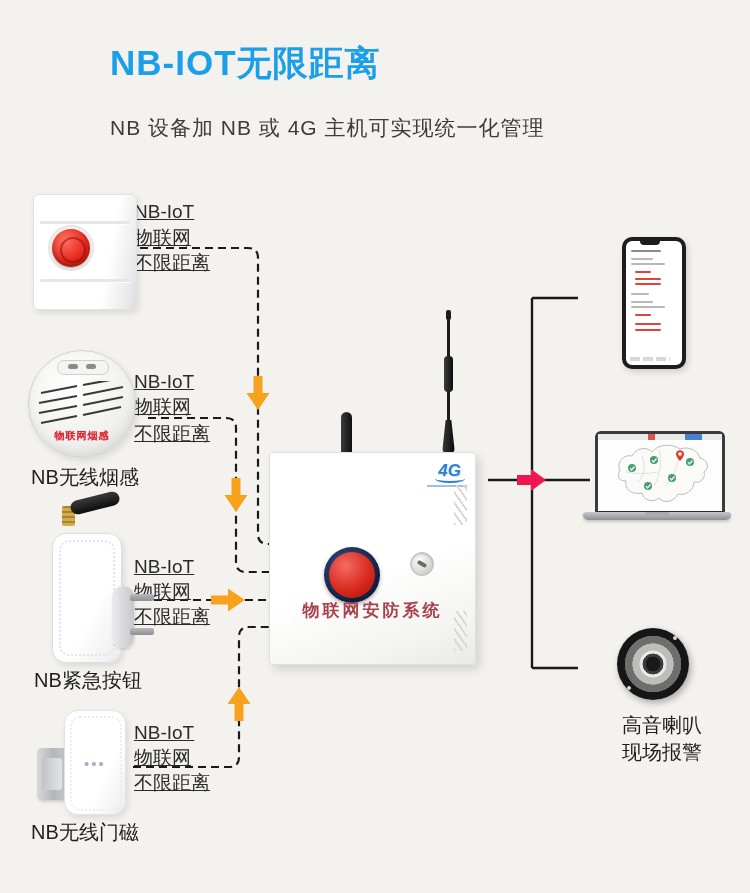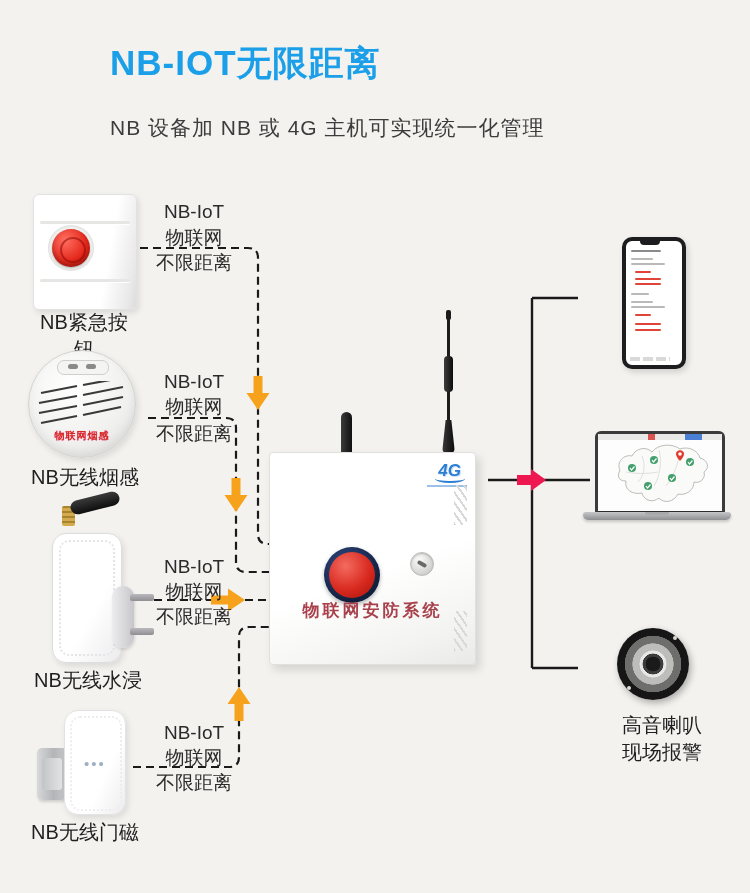--- a/index.html
+++ b/index.html
@@ -5,21 +5,21 @@
   html,body{margin:0;padding:0;}
   body{font-family:"Liberation Sans","DejaVu Sans",sans-serif;background:#e9e9e6;}
   #canvas{position:relative;width:750px;height:893px;background:#f3f2ef;overflow:hidden;margin:0 auto;}
   .abs{position:absolute;}
 
   
   .page-title{left:110px;top:40px;font-size:35px;font-weight:bold;color:#1b9fe8;letter-spacing:1px;}
   .page-subtitle{left:110px;top:114px;font-size:21px;color:#3c3c3c;letter-spacing:1px;}
 
   
-  .linklbl{font-size:19px;color:#2b2b2b;text-align:center;width:120px;left:134px;line-height:22px;}
+  .linklbl{font-size:19px;color:#2b2b2b;text-align:left;width:120px;left:134px;line-height:22px;text-decoration:underline;}
 
   
   .devlbl{font-size:20px;color:#1f1f1f;text-align:center;}
 
   
   .d1-box{left:33px;top:194px;width:102px;height:114px;background:linear-gradient(100deg,#ffffff 70%,#e9e9e9 92%,#dcdcdc);border:1px solid #e2e2e0;border-radius:6px;box-shadow:2px 3px 6px rgba(0,0,0,.10);}
   .d1-groove-top{left:6px;top:26px;width:90px;height:3px;background:#e6e6e4;border-radius:2px;box-shadow:0 1px 0 #fff;}
   .d1-groove-bot{left:6px;top:84px;width:90px;height:3px;background:#e6e6e4;border-radius:2px;box-shadow:0 1px 0 #fff;}
   .d1-ring{left:14px;top:30px;width:46px;height:46px;border-radius:50%;background:#f6f6f4;box-shadow:inset 0 0 4px rgba(0,0,0,.18);}
   .d1-red{left:4px;top:4px;width:38px;height:38px;border-radius:50%;background:radial-gradient(circle at 35% 30%,#ff6e60,#e3261a 60%,#b81509);box-shadow:inset 0 -3px 5px rgba(0,0,0,.25),0 1px 2px rgba(0,0,0,.3);}
@@ -132,21 +132,20 @@
 
   <div class="abs d1-box">
     <div class="abs d1-groove-top"></div>
     <div class="abs d1-groove-bot"></div>
     <div class="abs d1-ring">
       <div class="abs d1-red">
         <div class="abs d1-red-inner"></div>
       </div>
     </div>
   </div>
-  <div class="abs devlbl" style="left:33px;top:309px;width:102px;">NB紧急按钮</div>
 
   <div class="abs devlbl" style="left:28px;top:464px;width:114px;">NB无线烟感</div>
   <div class="abs d2-circle">
     <div class="abs d2-pill">
       <div class="abs d2-hole" style="left:10px;"></div>
       <div class="abs d2-hole" style="left:28px;"></div>
     </div>
     <svg class="abs" style="left:8px;top:30px;" width="90" height="44" viewBox="0 0 90 44">
       <g stroke="#3a3a3a" stroke-width="2.2">
         <line x1="4" y1="12" x2="40" y2="5"></line>
@@ -163,21 +162,21 @@
   </div>
 
   <div class="abs d3-sma"></div>
   <div class="abs d3-ant"></div>
   <div class="abs d3-body">
     <div class="abs d3-frame"></div>
   </div>
   <div class="abs d3-probe"></div>
   <div class="abs d3-prong" style="left:130px;top:594px;width:24px;"></div>
   <div class="abs d3-prong" style="left:130px;top:628px;width:24px;"></div>
-  <div class="abs devlbl" style="left:31px;top:667px;width:114px;">NB无线水浸</div>
+  <div class="abs devlbl" style="left:31px;top:667px;width:114px;">NB紧急按钮</div>
 
   <div class="abs d4-mag">
     <div class="abs d4-mag-band"></div>
   </div>
   <div class="abs d4-main">
     <div class="abs d4-edge"></div>
     <div class="abs d4-dots">•••</div>
   </div>
   <div class="abs devlbl" style="left:28px;top:819px;width:114px;">NB无线门磁</div>
 

